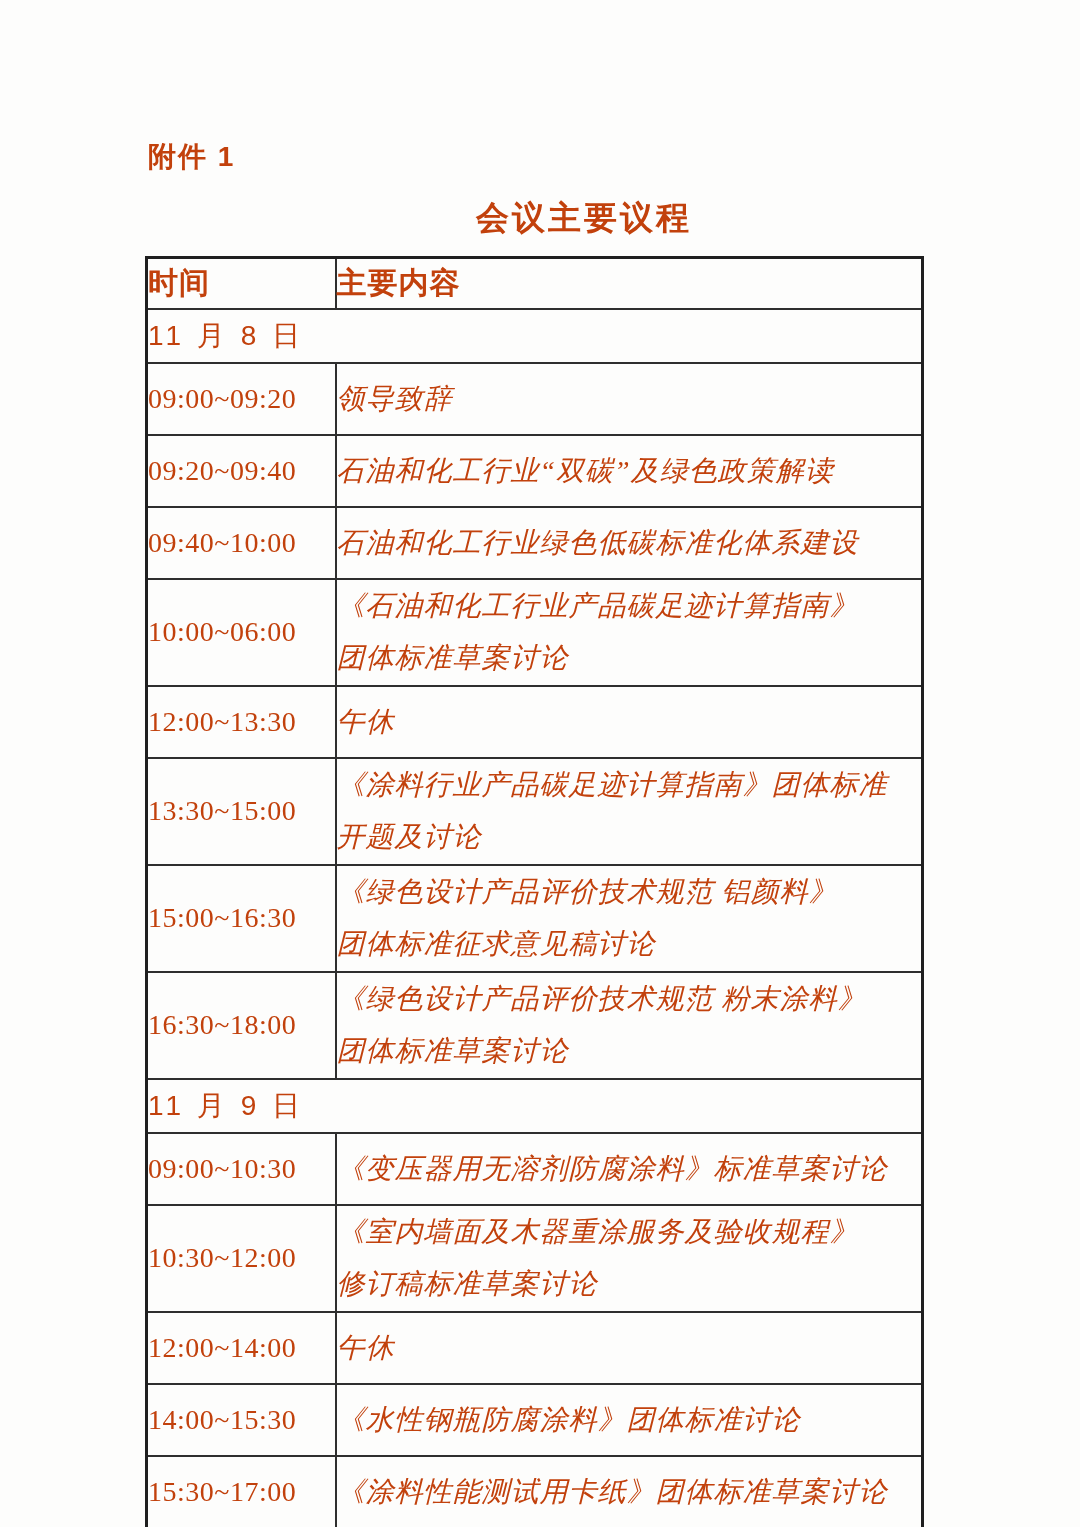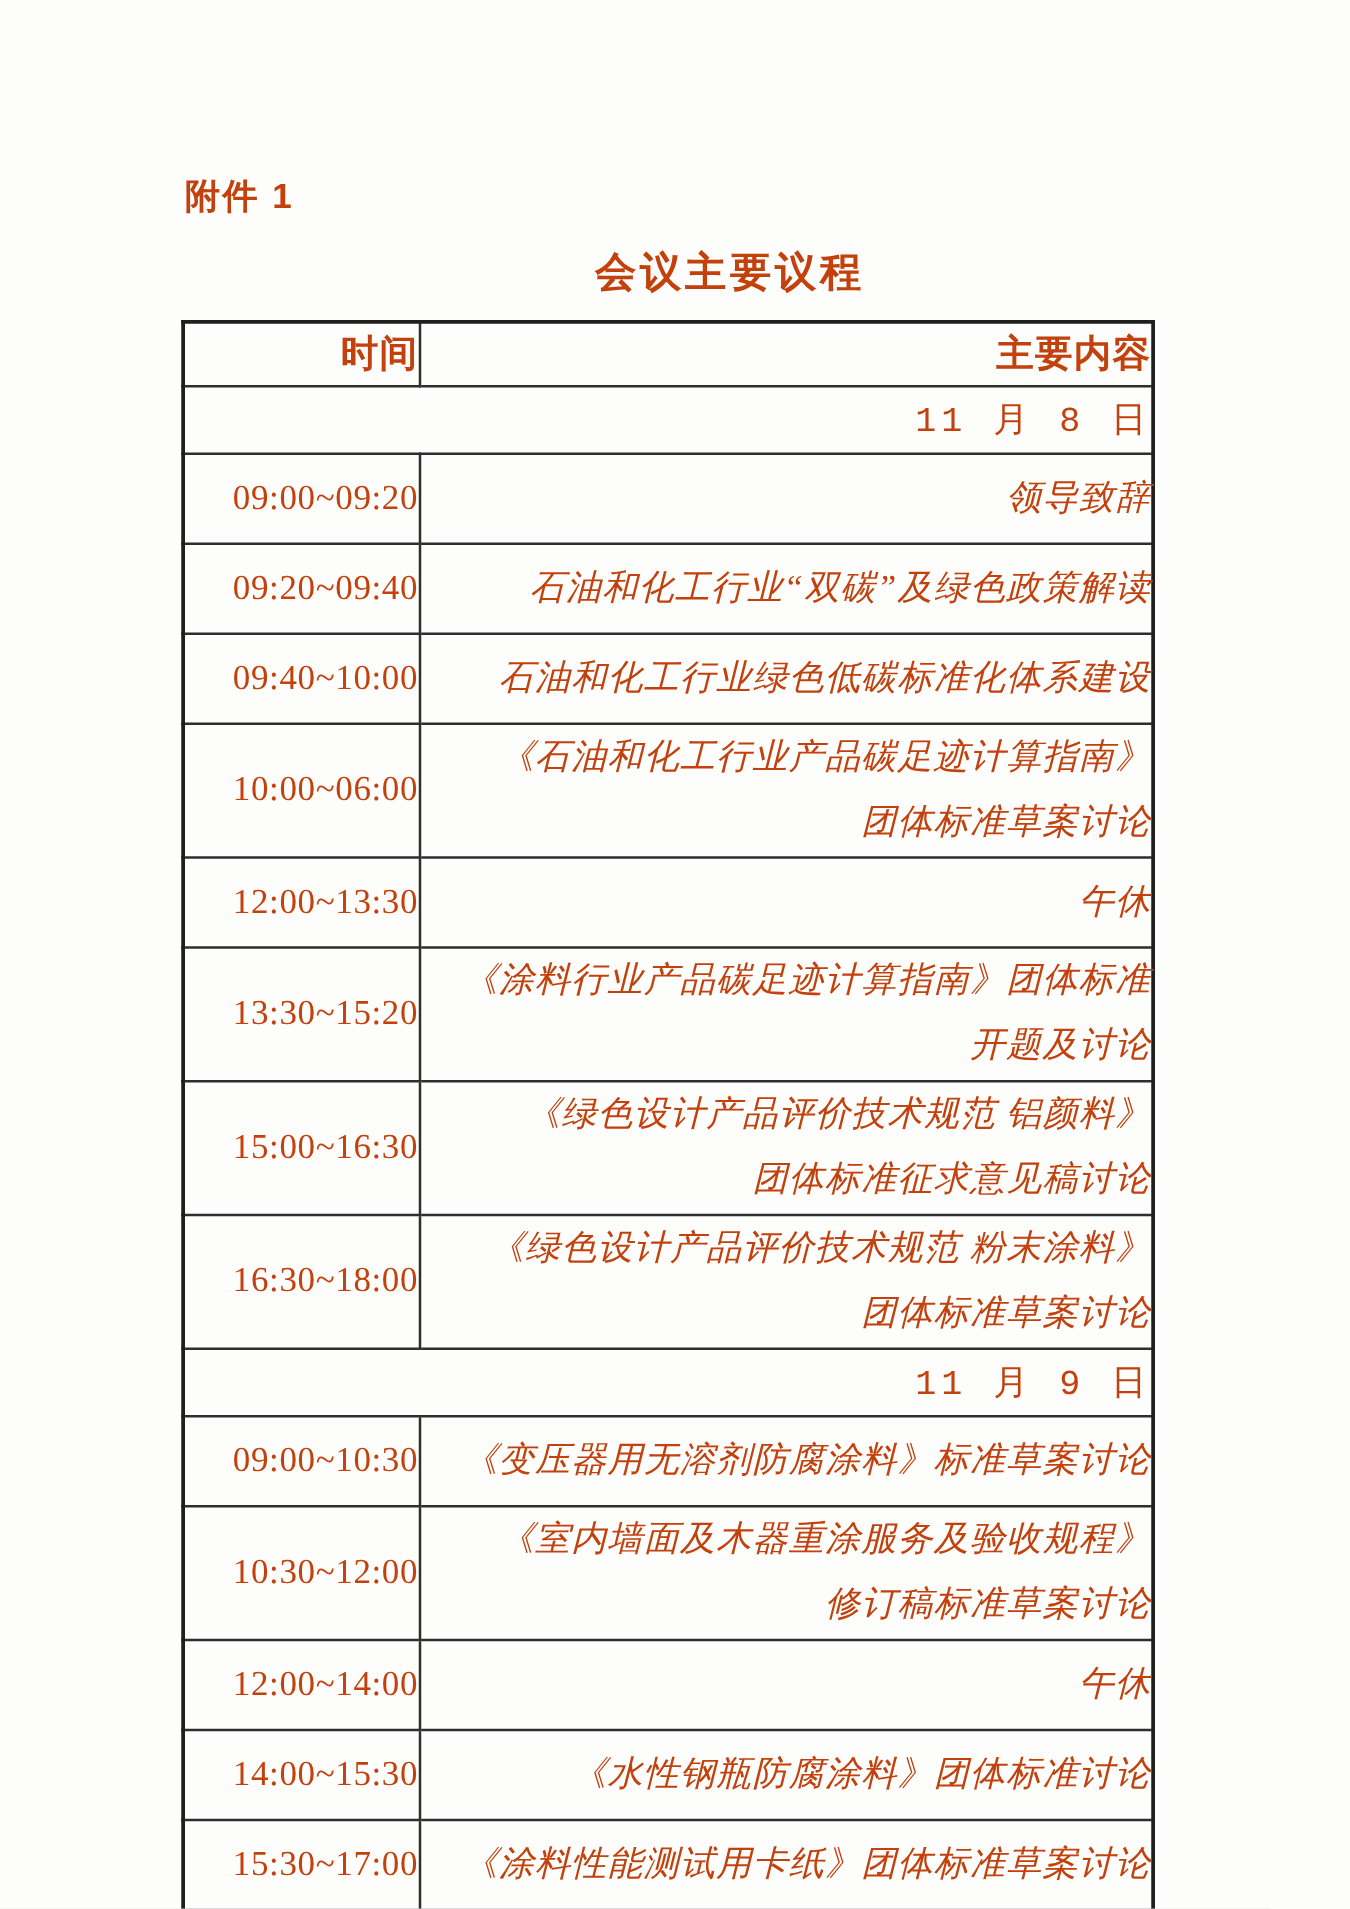--- a/index.html
+++ b/index.html
@@ -43,40 +43,40 @@
     left: 145px;
     top: 256px;
     width: 776px;
     border-collapse: collapse;
     table-layout: fixed;
     border: 3px solid #1f1f1f;
   }
   table.agenda td, table.agenda th {
     border: 2px solid #2e2e2e;
     padding: 0;
-    text-align: right;
+    text-align: left;
     vertical-align: middle;
     background: #fdfdfc;
   }
   col.c-time { width: 189px; }
   col.c-content { width: 587px; }
   tr.r-head  { height: 51px; }
   tr.r-date  { height: 54px; }
   tr.r-single{ height: 53px; }
   tr.r-double{ height: 105px; }
   th.head-cell {
     font-family: "Liberation Sans", "DejaVu Sans", sans-serif;
     font-weight: 700;
     font-size: 30px;
     letter-spacing: 1px;
   }
   td.date-cell {
     font-size: 28px;
     letter-spacing: 4px;
-    font-family: Liberation Mono, monospace;
+    font-family: Liberation Sans, sans-serif;
   }
   td.time-cell {
     font-size: 28px;
     font-family: "Liberation Serif", "DejaVu Serif", serif;
     letter-spacing: 0.5px;
   }
   td.content-cell {
     font-size: 28px;
     font-style: italic; 
     font-family: "Liberation Serif", "DejaVu Serif", serif;
@@ -157,21 +157,21 @@
     <tr class="r-single">
       <td class="time-cell">12:00~13:30</td>
       <td class="content-cell">
         <div class="lines">
           <div class="content-line">午休</div>
         </div>
       </td>
     </tr>
 
     <tr class="r-double">
-      <td class="time-cell">13:30~15:20</td>
+      <td class="time-cell">13:30~15:00</td>
       <td class="content-cell">
         <div class="lines">
           <div class="content-line">《涂料行业产品碳足迹计算指南》团体标准</div>
           <div class="content-line">开题及讨论</div>
         </div>
       </td>
     </tr>
 
     <tr class="r-double">
       <td class="time-cell">15:00~16:30</td>

